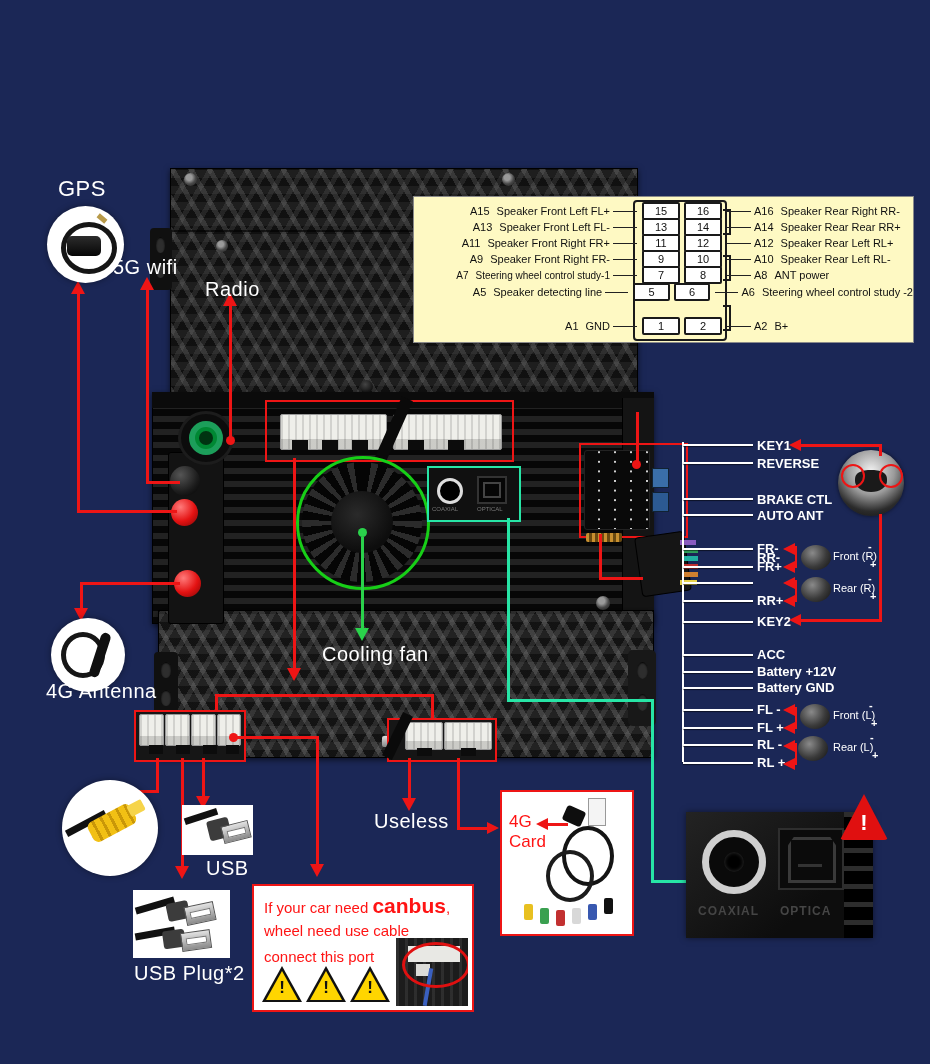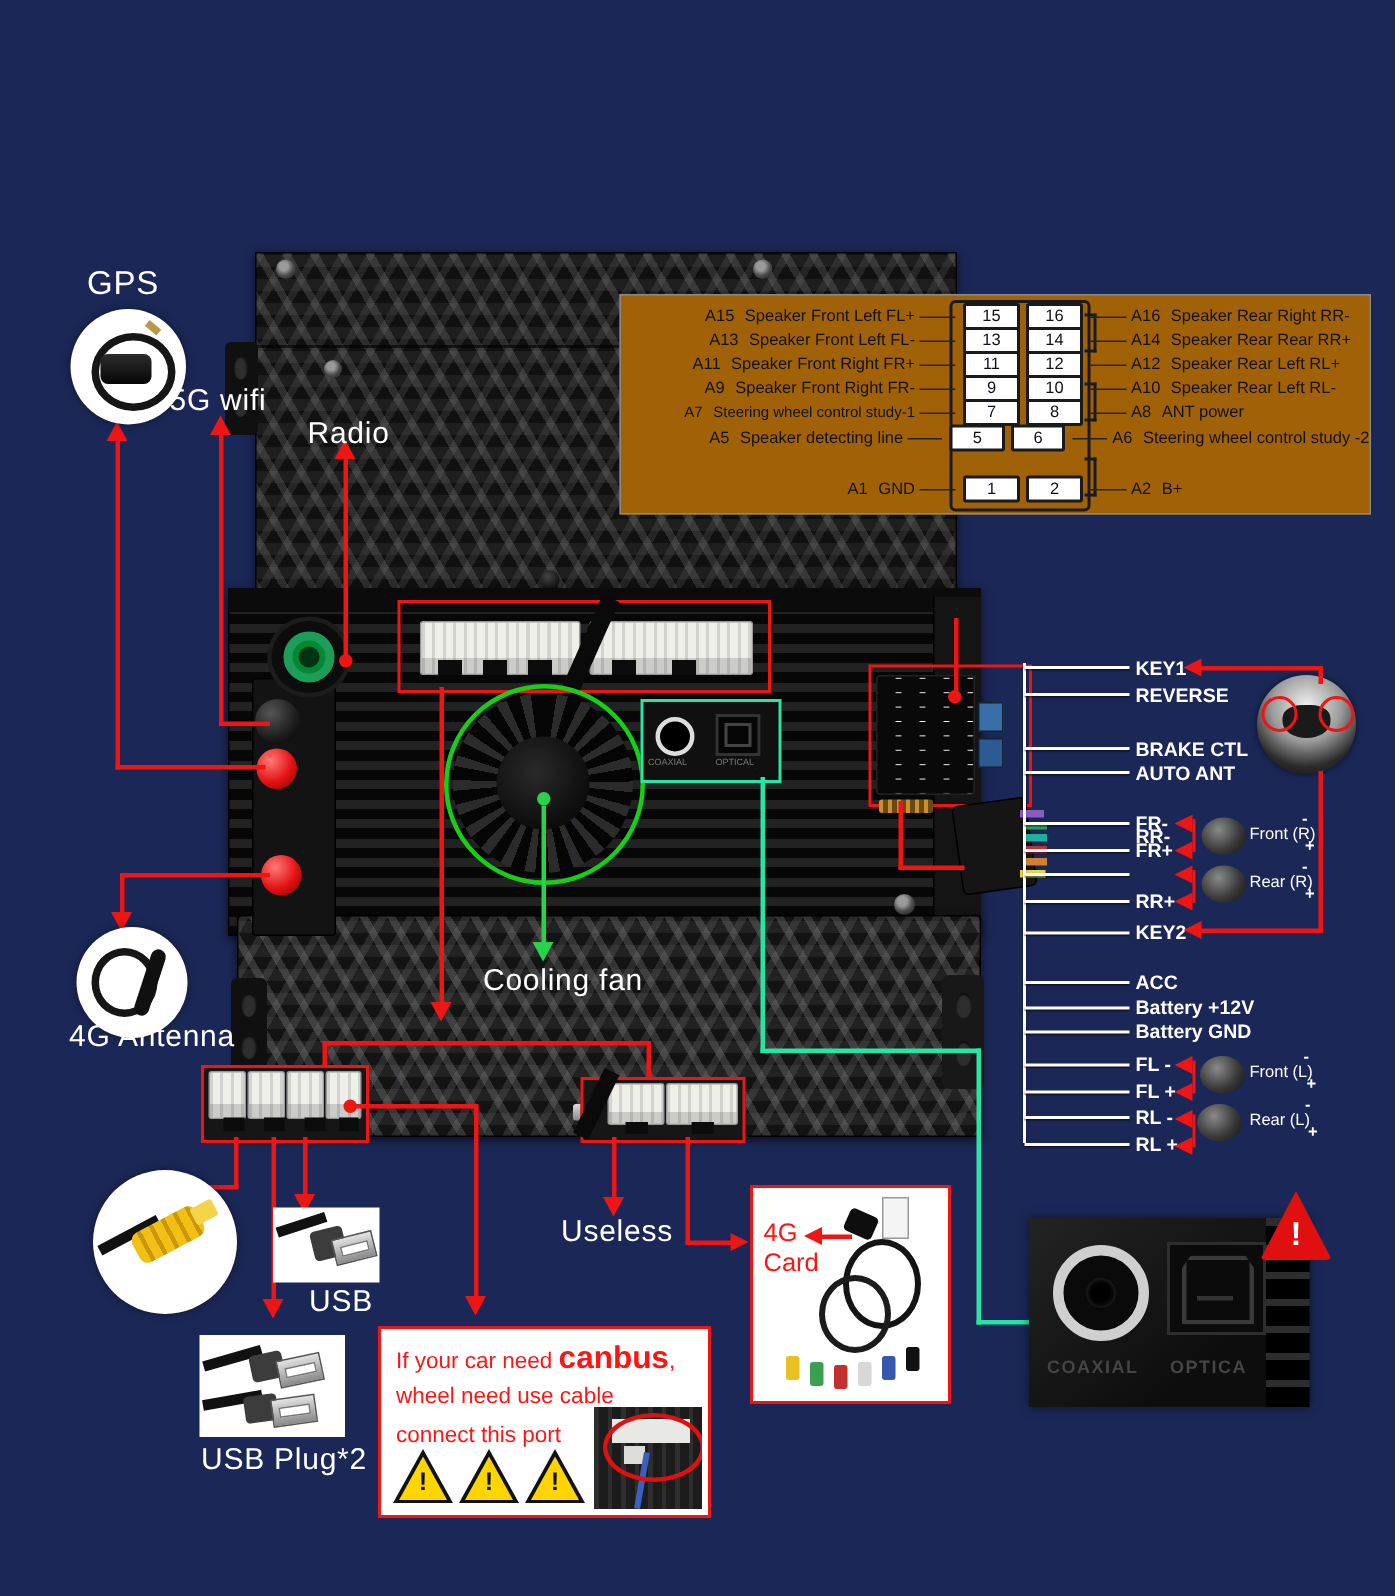--- a/index.html
+++ b/index.html
@@ -25,21 +25,21 @@
   .ar-l{border-top:6px solid transparent;border-bottom:6px solid transparent;border-right:12px solid #ee1515;}
   .ar-r{border-top:6px solid transparent;border-bottom:6px solid transparent;border-left:12px solid #ee1515;}
   .ar-d.grn{border-top-color:#2ad24b;}
   .dot{border-radius:50%;background:#ee1515;}
   
   .callout{color:#fff;font-size:20px;letter-spacing:.5px;}
   .wirelab{color:#fff;font-size:13px;font-weight:700;}
   .spk-name{color:#fff;font-size:11px;}
   .pm{color:#fff;font-size:11px;font-weight:700;}
   
-  #pintable{background:#a16207;border:1px solid #8a8a8a;color:#111;}
+  #pintable{background:#fef9c3;border:1px solid #8a8a8a;color:#111;}
   .trow{position:absolute;left:0;display:flex;align-items:center;height:16px;width:100%;}
   .tleft{width:196px;text-align:right;font-size:11px;white-space:nowrap;}
   .tright{flex:1;text-align:left;font-size:11px;white-space:nowrap;}
   .tlead{width:24px;height:1px;background:#222;margin:0 3px;}
   .pinbox{width:34px;height:14px;border:2px solid #1a1a1a;border-radius:2px;font-size:11px;
           display:flex;align-items:center;justify-content:center;background:#fff;margin:0 2px;}
   .tid{display:inline-block;margin-right:7px;}
   
   .photo-circle{border-radius:50%;background:#fff;box-shadow:0 0 6px rgba(0,0,0,.4);}
   .photo-box{background:#fff;}

